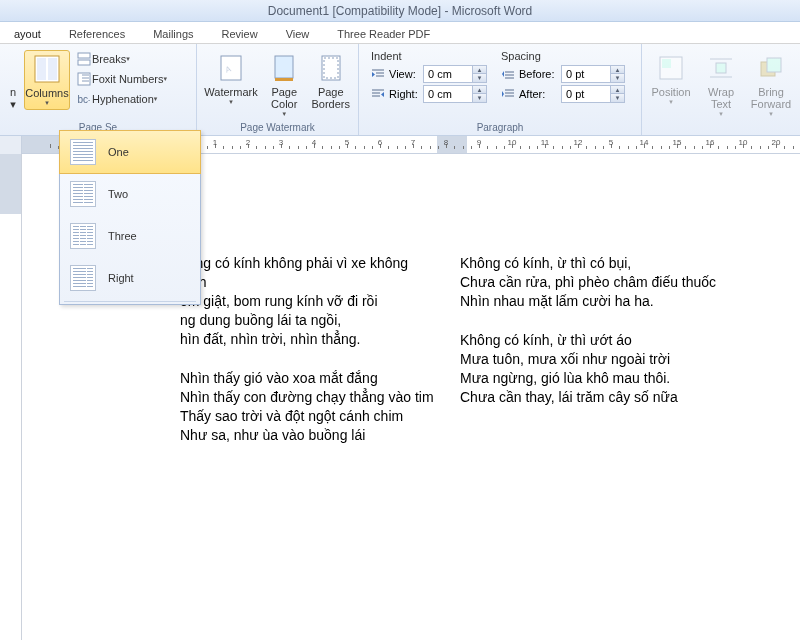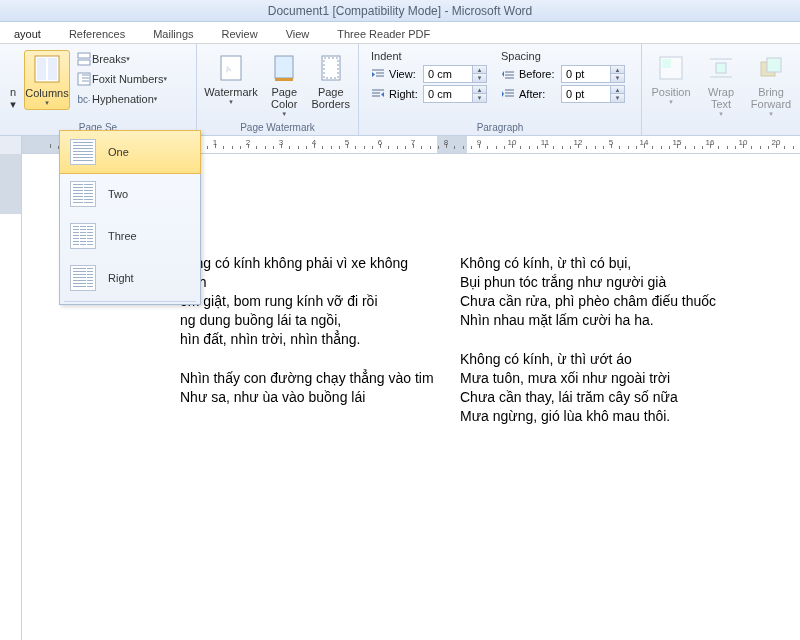--- a/index.html
+++ b/index.html
@@ -453,31 +453,32 @@
   <div class="vruler"></div>
   <div class="page" style="top:100px">
     <div class="stanza">
       <div>hông có kính không phải vì xe không</div>
       <div> kính</div>
       <div>om giật, bom rung kính vỡ đi rồi</div>
       <div>ng dung buồng lái ta ngồi,</div>
       <div>hìn đất, nhìn trời, nhìn thẳng.</div>
     </div>
     <div class="stanza">
+      <div>Nhìn thấy gió vào xoa mắt đắng</div>
       <div>Nhìn thấy con đường chạy thẳng vào tim</div>
+      <div>Thấy sao trời và đột ngột cánh chim</div>
       <div>Như sa, như ùa vào buồng lái</div>
     </div>
   </div>
   <div class="col2" style="top:100px">
     <div class="stanza">
       <div>Không có kính, ừ thì có bụi,</div>
-      <div>Bụi phun tóc trắng như người già</div>
       <div>Chưa cần rửa, phì phèo châm điếu thuốc</div>
       <div>Nhìn nhau mặt lấm cười ha ha.</div>
     </div>
     <div class="stanza">
       <div>Không có kính, ừ thì ướt áo</div>
       <div>Mưa tuôn, mưa xối như ngoài trời</div>
+      <div>Mưa ngừng, gió lùa khô mau thôi.</div>
       <div>Chưa cần thay, lái trăm cây số nữa</div>
-      <div>Mưa ngừng, gió lùa khô mau thôi.</div>
     </div>
   </div>
 </div>
 
 </body></html>

